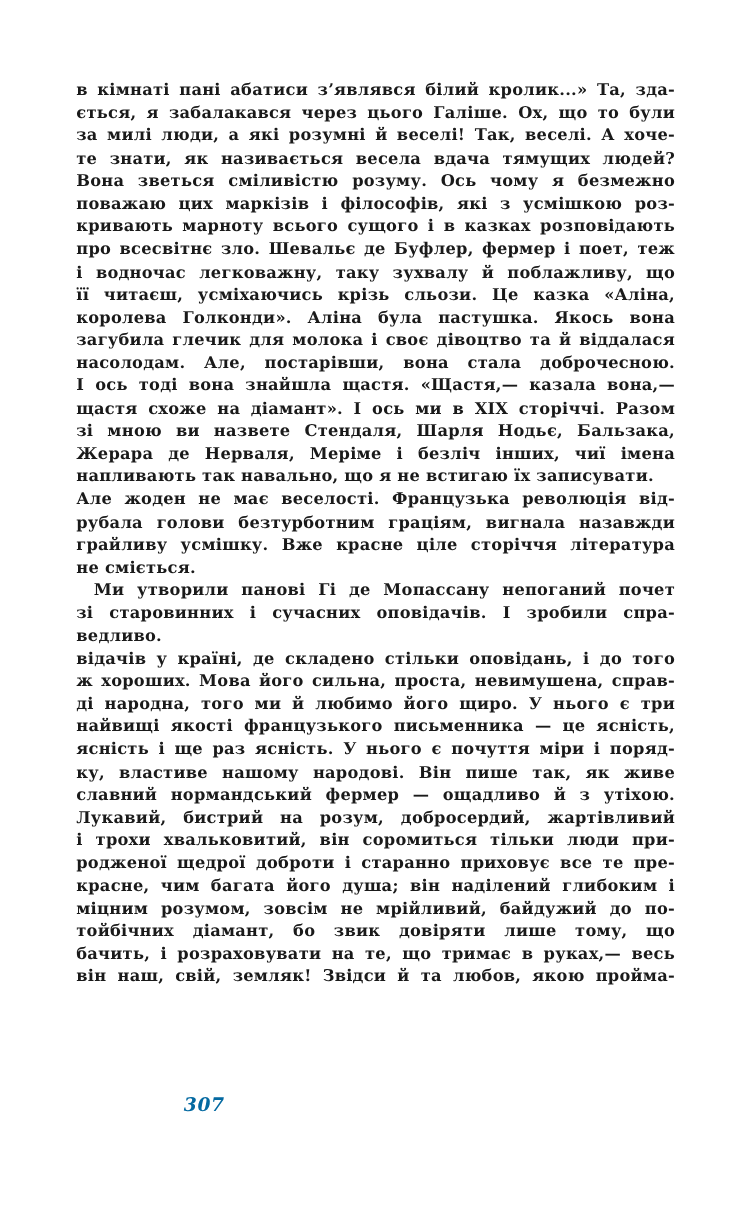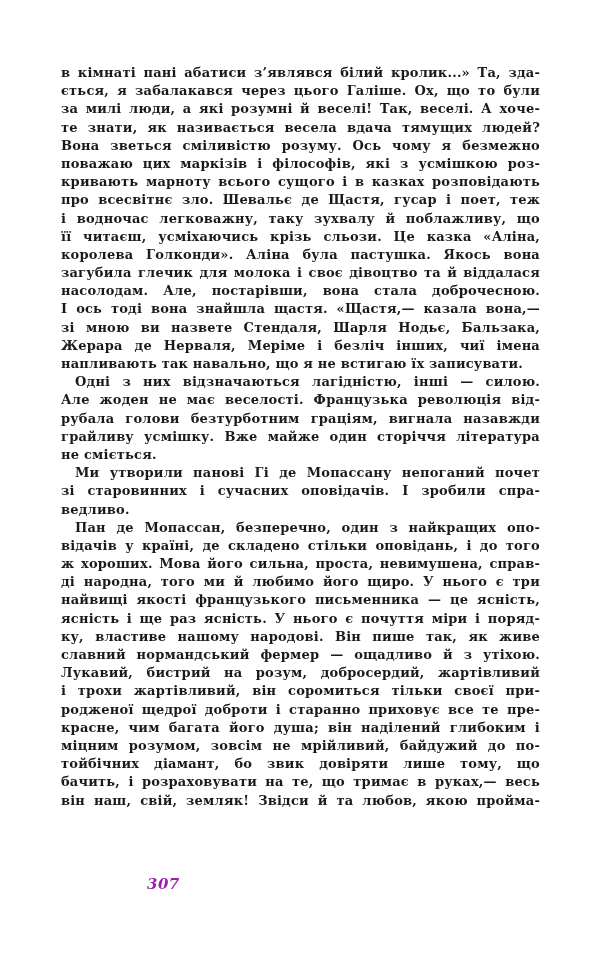--- a/index.html
+++ b/index.html
@@ -39,64 +39,63 @@
     text-align: right;
     text-align-last: left;
   }
   .page-number {
     position: absolute;
     left: 147px;
     top: 875px;
     font-size: 15px;
     font-weight: 700;
     font-style: italic;
-    color: #a21caf;
+    color: #0369a1;
     letter-spacing: 0.5px;
   }
 </style>
 </head>
 <body>
 
 <div class="page">
   <main class="text-block">
       <div class="line">в кімнаті пані абатиси з’являвся білий кролик...» Та, зда-</div>
       <div class="line">ється, я забалакався через цього Галіше. Ох, що то були</div>
       <div class="line">за милі люди, а які розумні й веселі! Так, веселі. А хоче-</div>
       <div class="line">те знати, як називається весела вдача тямущих людей?</div>
       <div class="line">Вона зветься сміливістю розуму. Ось чому я безмежно</div>
       <div class="line">поважаю цих маркізів і філософів, які з усмішкою роз-</div>
       <div class="line">кривають марноту всього сущого і в казках розповідають</div>
-      <div class="line">про всесвітнє зло. Шевальє де Щастя, гусар і поет, теж</div>
+      <div class="line">про всесвітнє зло. Шевальє де Буфлер, фермер і поет, теж</div>
       <div class="line">і водночас легковажну, таку зухвалу й поблажливу, що</div>
       <div class="line">її читаєш, усміхаючись крізь сльози. Це казка «Аліна,</div>
       <div class="line">королева Голконди». Аліна була пастушка. Якось вона</div>
       <div class="line">загубила глечик для молока і своє дівоцтво та й віддалася</div>
       <div class="line">насолодам. Але, постарівши, вона стала доброчесною.</div>
       <div class="line">І ось тоді вона знайшла щастя. «Щастя,— казала вона,—</div>
+      <div class="line">щастя схоже на діамант». І ось ми в XIX сторіччі. Разом</div>
       <div class="line">зі мною ви назвете Стендаля, Шарля Нодьє, Бальзака,</div>
       <div class="line">Жерара де Нерваля, Меріме і безліч інших, чиї імена</div>
       <div class="line para-end">напливають так навально, що я не встигаю їх записувати.</div>
-      <div class="line indent">Одні з них відзначаються лагідністю, інші — силою.</div>
       <div class="line">Але жоден не має веселості. Французька революція від-</div>
       <div class="line">рубала голови безтурботним граціям, вигнала назавжди</div>
-      <div class="line">грайливу усмішку. Вже майже один сторіччя література</div>
+      <div class="line">грайливу усмішку. Вже красне ціле сторіччя література</div>
       <div class="line para-end">не сміється.</div>
       <div class="line indent">Ми утворили панові Гі де Мопассану непоганий почет</div>
       <div class="line">зі старовинних і сучасних оповідачів. І зробили спра-</div>
       <div class="line para-end">ведливо.</div>
-      <div class="line indent">Пан де Мопассан, безперечно, один з найкращих опо-</div>
       <div class="line">відачів у країні, де складено стільки оповідань, і до того</div>
       <div class="line">ж хороших. Мова його сильна, проста, невимушена, справ-</div>
       <div class="line">ді народна, того ми й любимо його щиро. У нього є три</div>
       <div class="line">найвищі якості французького письменника — це ясність,</div>
       <div class="line">ясність і ще раз ясність. У нього є почуття міри і поряд-</div>
       <div class="line">ку, властиве нашому народові. Він пише так, як живе</div>
       <div class="line">славний нормандський фермер — ощадливо й з утіхою.</div>
       <div class="line">Лукавий, бистрий на розум, добросердий, жартівливий</div>
-      <div class="line">і трохи жартівливий, він соромиться тільки своєї при-</div>
+      <div class="line">і трохи хвальковитий, він соромиться тільки люди при-</div>
       <div class="line">родженої щедрої доброти і старанно приховує все те пре-</div>
       <div class="line">красне, чим багата його душа; він наділений глибоким і</div>
       <div class="line">міцним розумом, зовсім не мрійливий, байдужий до по-</div>
       <div class="line">тойбічних діамант, бо звик довіряти лише тому, що</div>
       <div class="line">бачить, і розраховувати на те, що тримає в руках,— весь</div>
       <div class="line">він наш, свій, земляк! Звідси й та любов, якою пройма-</div>
     </main>
   <div class="page-number">307</div>
 </div>
 

